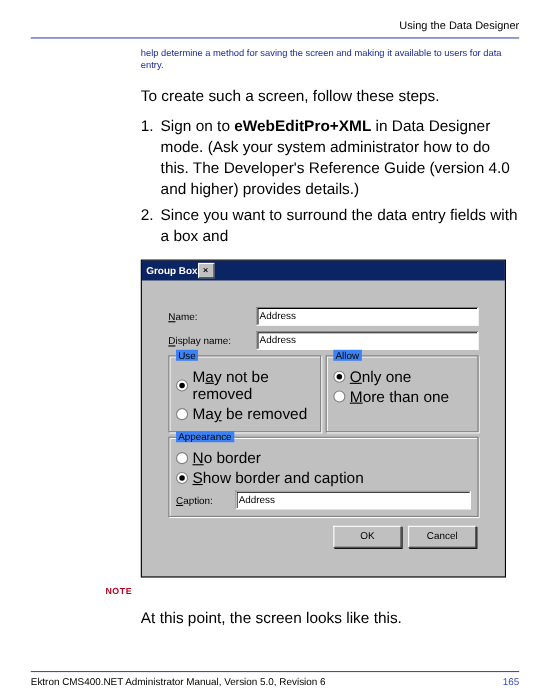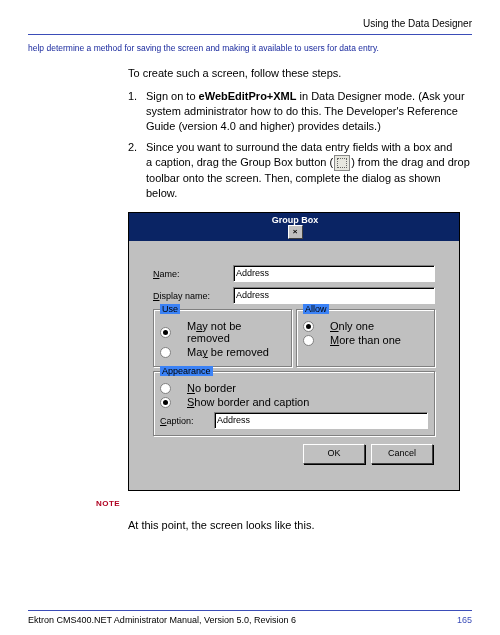--- a/index.html
+++ b/index.html
@@ -29,23 +29,24 @@
   }
   .hr-footer {
     border: none;
     border-top: 1.5px solid #3b4db8;
     margin: 6px 0 4px 0;
   }
   .blue-top {
     color: #1a2a9e;
     font-size: 8.5px;
     line-height: 1.35;
+    margin-left: 100px;
   }
   .body-text {
-    font-size: 11px;
+    font-size: 14px;
     color: #000;
     line-height: 1.35;
   }
   .para-intro {
     margin: 12px 0 8px 100px;
   }
   .step {
     margin: 6px 0 6px 100px;
     display: flex;
   }
@@ -86,21 +87,20 @@
   }
   .titlebar {
     background: #0a2464;
     color: #fff;
     display: flex;
     justify-content: flex-start;
     align-items: center;
     padding: 2px 2px 2px 4px;
     font-size: 9px;
     font-weight: bold;
-    flex-direction: column;
   }
   .close-btn {
     width: 13px;
     height: 12px;
     background: #c0c0c0;
     border: 1px solid #fff;
     border-right-color: #404040;
     border-bottom-color: #404040;
     color: #000;
     font-size: 8px;
@@ -155,23 +155,23 @@
   .two-cols {
     display: flex;
     gap: 4px;
   }
   .two-cols .groupbox {
     flex: 1;
   }
   .radio-row {
     display: flex;
     align-items: center;
-    gap: 16px;
+    gap: 4px;
     margin: 2px 0;
-    font-size: 11px;
+    font-size: 14px;
   }
   .radio {
     width: 9px;
     height: 9px;
     border-radius: 50%;
     border: 1px solid #808080;
     background: #fff;
     position: relative;
     flex-shrink: 0;
   }
@@ -264,23 +264,20 @@
     <div class="step-num">1.</div>
     <div class="step-body">
       <span>Sign on to </span><span class="bold">eWebEditPro+XML</span><span> in Data Designer mode. (Ask your system administrator how to do this. The Developer's Reference Guide (version 4.0 and higher) provides details.)</span>
     </div>
   </div>
 
   <div class="body-text step">
     <div class="step-num">2.</div>
     <div class="step-body">
       <div>Since you want to surround the data entry fields with a box and</div>
-      <div>
-        <span>a caption, drag the Group Box button (</span><span class="inline-icon"></span><span>) from the drag and drop toolbar onto the screen. Then, complete the dialog as shown below.</span>
-      </div>
     </div>
   </div>
 
   <div class="dialog">
     <div class="titlebar">
       <span>Group Box</span>
       <div class="close-btn">×</div>
     </div>
     <div class="dialog-body">
 

